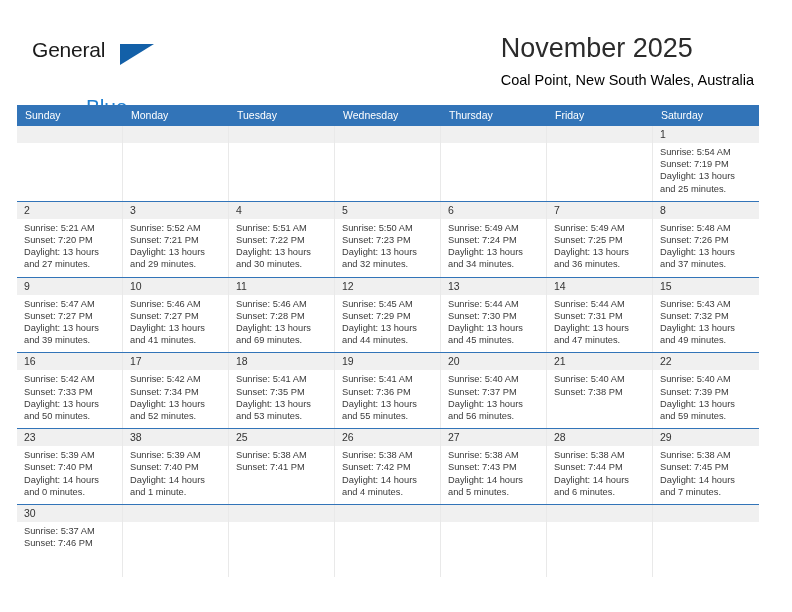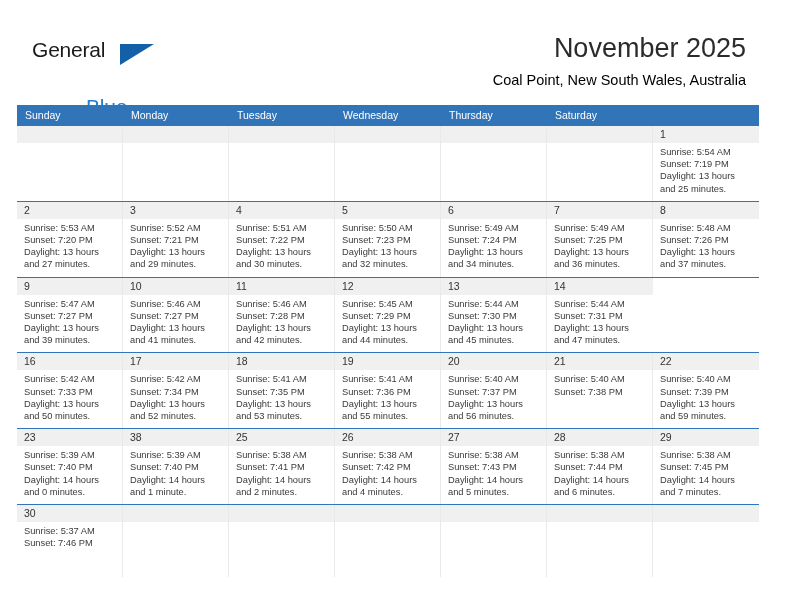--- a/index.html
+++ b/index.html
@@ -62,23 +62,23 @@
     left: 88px;
     top: 6px;
     width: 0;
     height: 0;
     border-left: 34px solid #1360a8;
     border-bottom: 21px solid transparent;
   }
 
   .title-block {
     position: absolute;
-    right: 46px;
+    right: 38px;
     top: 32px;
-    text-align: right;
+    text-align: left;
   }
   .month-title {
     font-size: 27px;
     color: #2b2b2b;
     font-family: "Liberation Sans", sans-serif;
     line-height: 32px;
     white-space: nowrap;
   }
   .location-subtitle {
     margin-top: 8px;
@@ -186,20 +186,21 @@
 
   </div>
 
   <div class="calendar">
     <div class="weekday-header" id="weekday-header">
         <div class="weekday-cell">Sunday</div>
         <div class="weekday-cell">Monday</div>
         <div class="weekday-cell">Tuesday</div>
         <div class="weekday-cell">Wednesday</div>
         <div class="weekday-cell">Thursday</div>
+        <div class="weekday-cell">Friday</div>
         <div class="weekday-cell">Saturday</div>
       </div>
     <div id="weeks-container">
         <div class="week-row">
           <div class="day-cell empty">
             <div class="day-number-strip"></div>
           </div>
           <div class="day-cell empty">
             <div class="day-number-strip"></div>
           </div>
@@ -221,21 +222,21 @@
               <div>Sunrise: 5:54 AM</div>
               <div>Sunset: 7:19 PM</div>
               <div class="daylight-line">Daylight: 13 hours and 25 minutes.</div>
             </div>
           </div>
         </div>
         <div class="week-row">
           <div class="day-cell">
             <div class="day-number-strip">2</div>
             <div class="day-info">
-              <div>Sunrise: 5:53 AM</div>
+              <div>Sunrise: 5:21 AM</div>
               <div>Sunset: 7:20 PM</div>
               <div class="daylight-line">Daylight: 13 hours and 27 minutes.</div>
             </div>
           </div>
           <div class="day-cell">
             <div class="day-number-strip">3</div>
             <div class="day-info">
               <div>Sunrise: 5:52 AM</div>
               <div>Sunset: 7:21 PM</div>
               <div class="daylight-line">Daylight: 13 hours and 29 minutes.</div>
@@ -297,21 +298,21 @@
               <div>Sunrise: 5:46 AM</div>
               <div>Sunset: 7:27 PM</div>
               <div class="daylight-line">Daylight: 13 hours and 41 minutes.</div>
             </div>
           </div>
           <div class="day-cell">
             <div class="day-number-strip">11</div>
             <div class="day-info">
               <div>Sunrise: 5:46 AM</div>
               <div>Sunset: 7:28 PM</div>
-              <div class="daylight-line">Daylight: 13 hours and 42 minutes.</div>
+              <div class="daylight-line">Daylight: 13 hours and 69 minutes.</div>
             </div>
           </div>
           <div class="day-cell">
             <div class="day-number-strip">12</div>
             <div class="day-info">
               <div>Sunrise: 5:45 AM</div>
               <div>Sunset: 7:29 PM</div>
               <div class="daylight-line">Daylight: 13 hours and 44 minutes.</div>
             </div>
           </div>
@@ -324,20 +325,28 @@
             </div>
           </div>
           <div class="day-cell">
             <div class="day-number-strip">14</div>
             <div class="day-info">
               <div>Sunrise: 5:44 AM</div>
               <div>Sunset: 7:31 PM</div>
               <div class="daylight-line">Daylight: 13 hours and 47 minutes.</div>
             </div>
           </div>
+          <div class="day-cell">
+            <div class="day-number-strip">15</div>
+            <div class="day-info">
+              <div>Sunrise: 5:43 AM</div>
+              <div>Sunset: 7:32 PM</div>
+              <div class="daylight-line">Daylight: 13 hours and 49 minutes.</div>
+            </div>
+          </div>
         </div>
         <div class="week-row">
           <div class="day-cell">
             <div class="day-number-strip">16</div>
             <div class="day-info">
               <div>Sunrise: 5:42 AM</div>
               <div>Sunset: 7:33 PM</div>
               <div class="daylight-line">Daylight: 13 hours and 50 minutes.</div>
             </div>
           </div>
@@ -404,21 +413,20 @@
               <div>Sunrise: 5:39 AM</div>
               <div>Sunset: 7:40 PM</div>
               <div class="daylight-line">Daylight: 14 hours and 1 minute.</div>
             </div>
           </div>
           <div class="day-cell">
             <div class="day-number-strip">25</div>
             <div class="day-info">
               <div>Sunrise: 5:38 AM</div>
               <div>Sunset: 7:41 PM</div>
-              <div class="daylight-line">Daylight: 14 hours and 2 minutes.</div>
             </div>
           </div>
           <div class="day-cell">
             <div class="day-number-strip">26</div>
             <div class="day-info">
               <div>Sunrise: 5:38 AM</div>
               <div>Sunset: 7:42 PM</div>
               <div class="daylight-line">Daylight: 14 hours and 4 minutes.</div>
             </div>
           </div>

